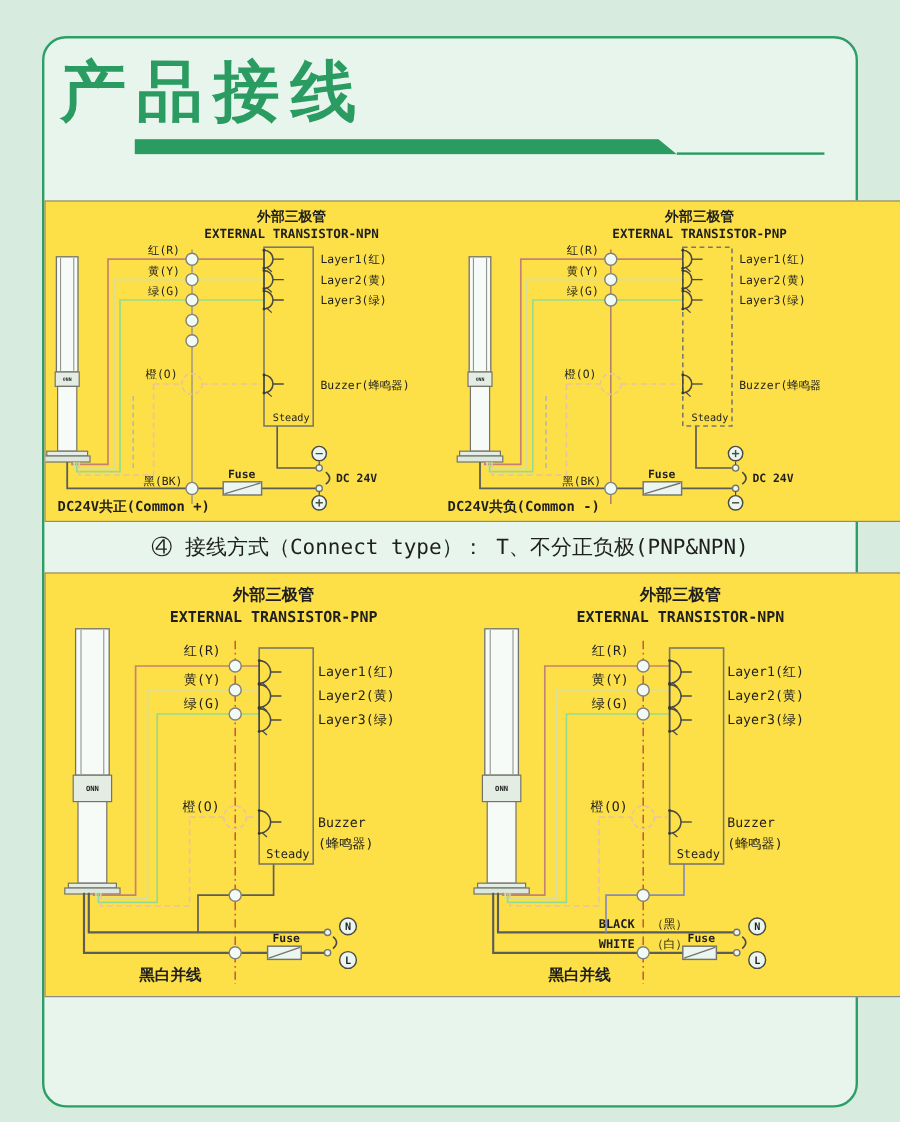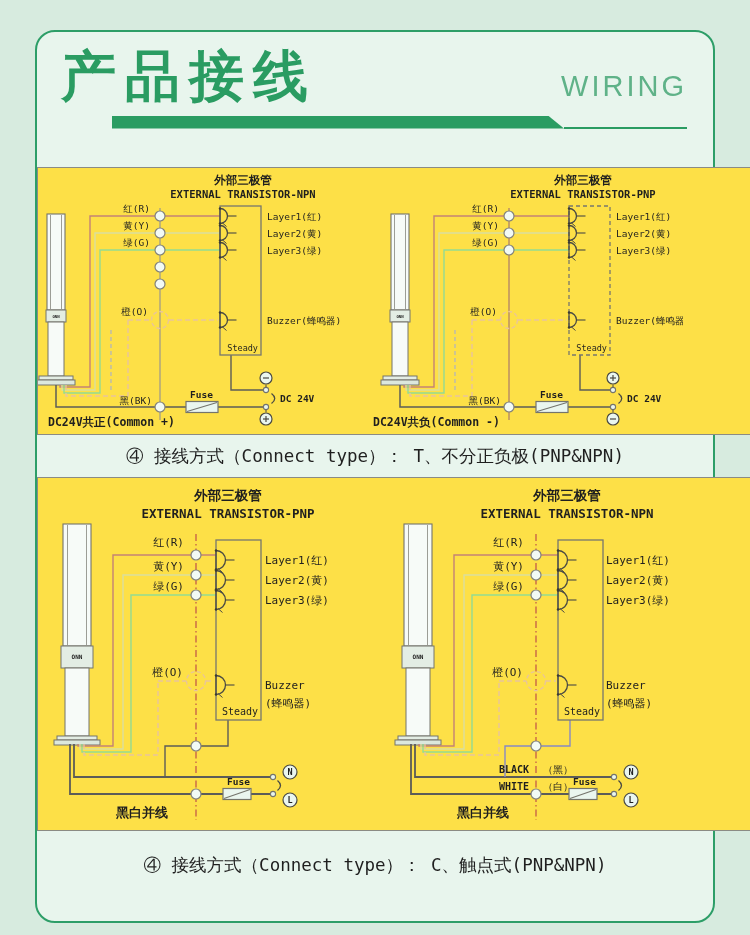--- a/index.html
+++ b/index.html
@@ -4,42 +4,41 @@
 <style>
   :root{
     --page-bg:#d7ebdf; --panel-bg:#e8f5ed; --panel-border:#2d9e68;
     --title-green:#2a9c62; --subtitle-green:#5fb288; --dborder:#8b8b84; --text:#1f1f1f;
   }
   *{box-sizing:border-box}
   html,body{margin:0;padding:0}
   body{width:750px;height:935px;background:var(--page-bg);font-family:"Liberation Sans",sans-serif;overflow:hidden}
   .panel{margin:30px 35px 0;border:2px solid var(--panel-border);border-radius:20px;background:var(--panel-bg);
          padding:12px 0 30px;min-height:893px}
-  .hdr-row{display:flex;align-items:flex-end;justify-content:space-between;padding:2px 26px 0 24px}
+  .hdr-row{display:flex;align-items:flex-end;justify-content:space-between;padding:2px 26px 0 13px}
   .hdr-title{font-size:55px;font-weight:bold;letter-spacing:9px;color:var(--title-green);line-height:1.1;margin:0}
   .hdr-sub{font-size:29px;color:var(--subtitle-green);letter-spacing:3px;padding-bottom:4px}
   .rule{position:relative;height:13px;margin:9px 26px 0 75px}
   .rule .bar{position:absolute;left:0;top:0;height:13px;width:452px;background:var(--title-green);
              clip-path:polygon(0 0,calc(100% - 16px) 0,100% 100%,0 100%)}
   .rule .thin{position:absolute;left:452px;right:0;bottom:0;height:2px;background:var(--title-green)}
   .dbox{width:735px;margin:38px auto 0;border:1.5px solid var(--dborder);display:flex;background:#fde047}
   .dbox svg{display:block;flex:0 0 auto}
   .caption{text-align:center;font-family:"DejaVu Sans Mono",monospace;font-size:17.5px;color:var(--text);
            margin:9px 0}
   .caption.second{margin-top:22px}
   .dbox.bottom{margin-top:0}
   svg text{font-family:"DejaVu Sans Mono",monospace;fill:var(--text)}
 </style>
 </head>
 <body>
 
 <div class="panel">
   <div class="hdr-row">
     <h1 class="hdr-title">产品接线</h1>
-    <div class="hdr-sub">WIRING</div>
   </div>
   <div class="rule">
     <div class="bar"></div>
     <div class="thin"></div>
   </div>
 
   <div class="dbox">
     <svg id="d0" width="323" height="266" viewBox="0 0 323 266">
         <g>
           <text x="205" y="16" font-size="11.5" text-anchor="middle" font-weight="bold">外部三极管</text>
@@ -366,14 +365,13 @@
           <path d="M 257.5 302.5 Q 263.5 307.5 257.5 312.5" fill="none" stroke="#4a4a44" stroke-width="1.3"></path>
           <circle cx="270" cy="294" r="7" fill="#eaf6ef" stroke="#4a4a44" stroke-width="1.2"></circle>
           <text x="270" y="297.2" font-size="8.5" text-anchor="middle" font-weight="bold">N</text>
           <circle cx="270" cy="322" r="7" fill="#eaf6ef" stroke="#4a4a44" stroke-width="1.2"></circle>
           <text x="270" y="325.2" font-size="8.5" text-anchor="middle" font-weight="bold">L</text>
           <text x="96" y="339" font-size="13" text-anchor="start" font-weight="bold">黑白并线</text>
         </g>
       </svg>
   </div>
 
-  <div class="caption second">④ 接线方式（Connect type）：  C、触点式(PNP&amp;NPN)</div>
 </div>
 
 </body></html>

